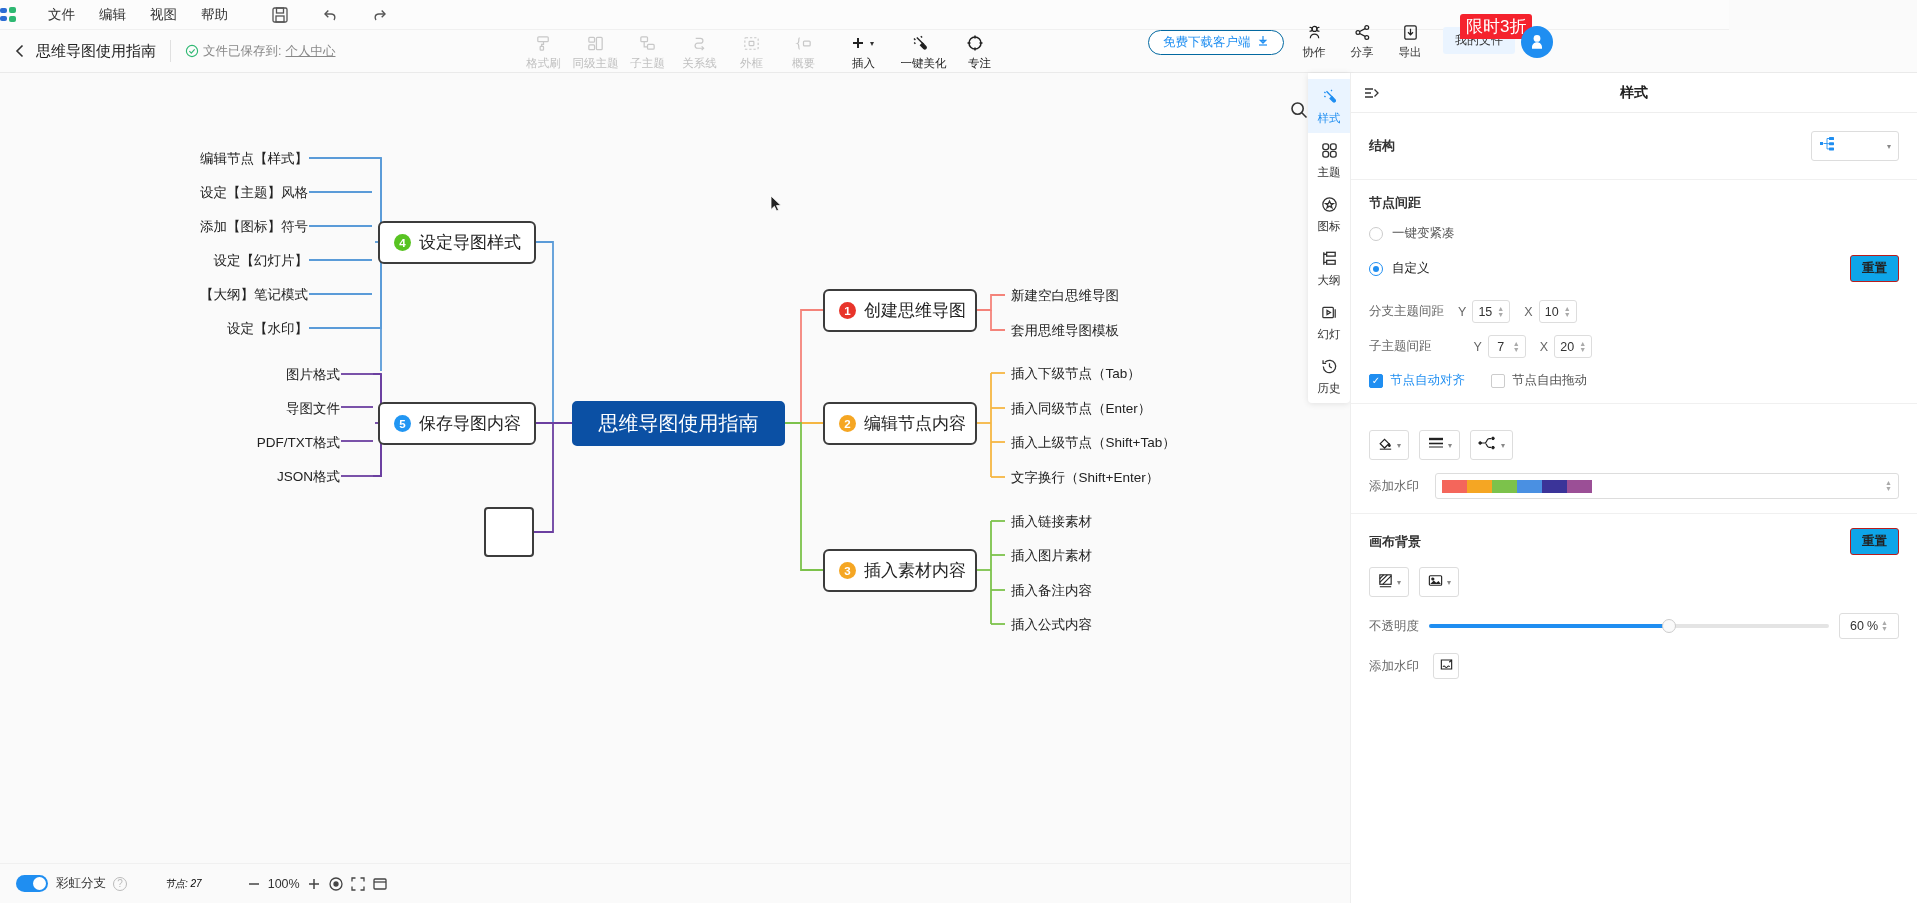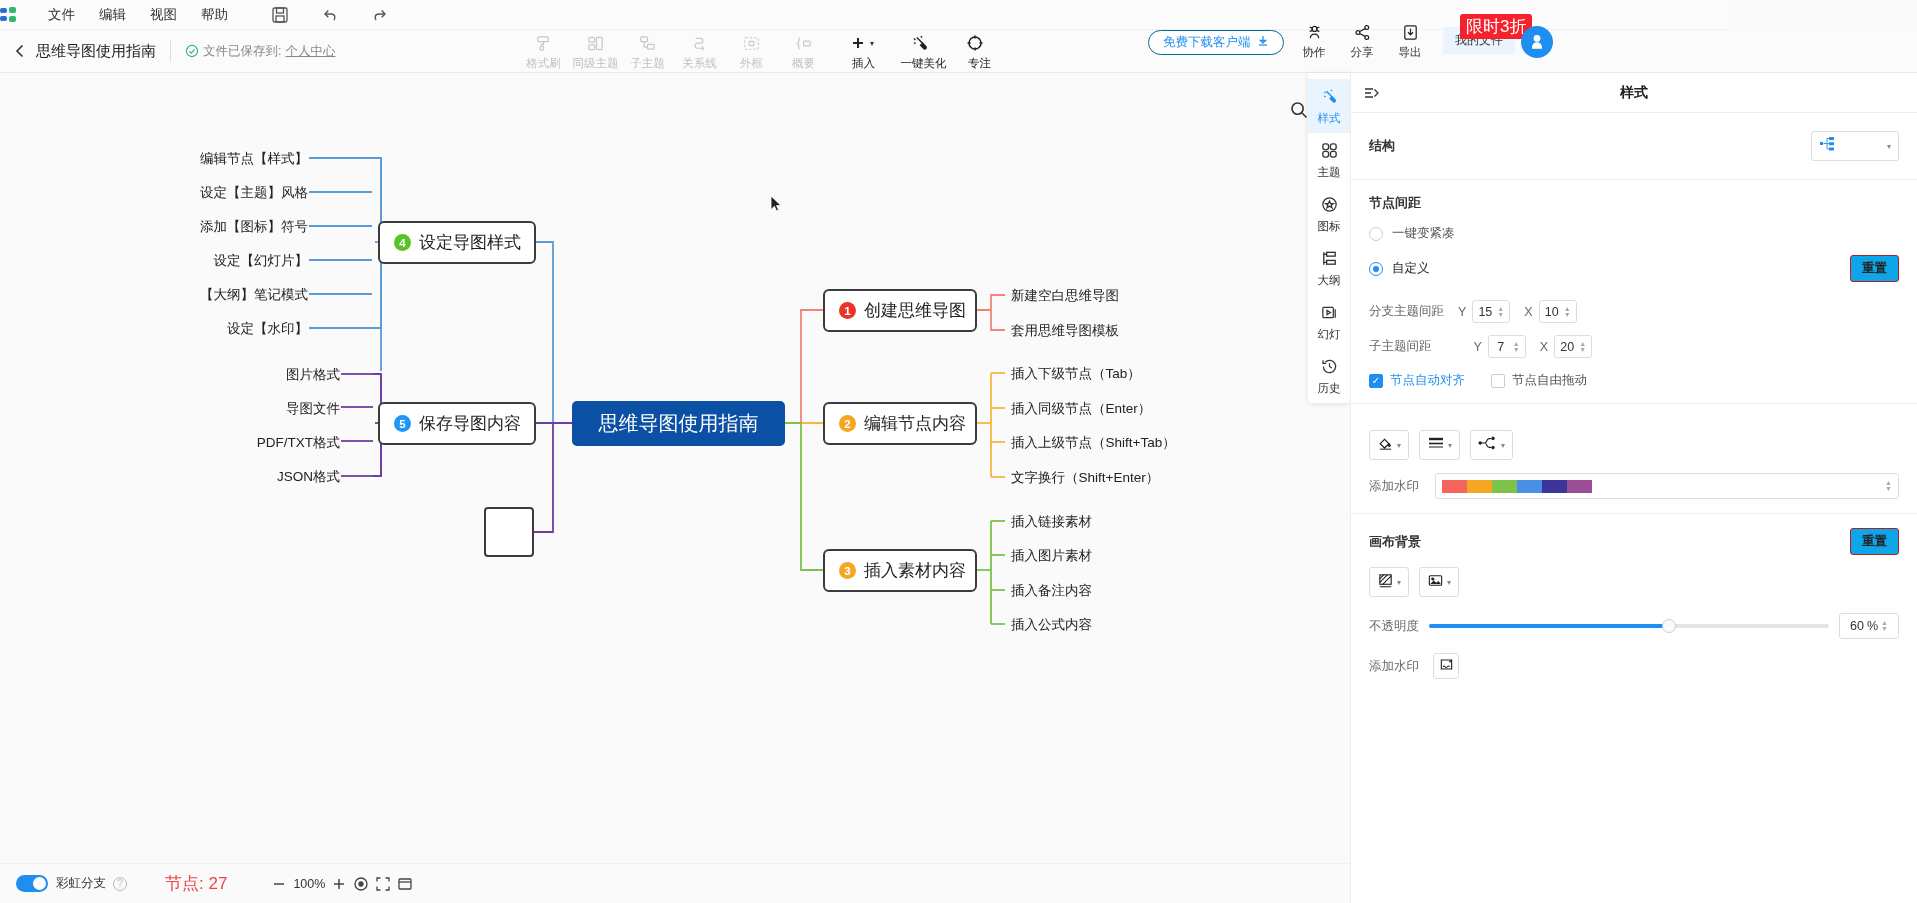--- a/index.html
+++ b/index.html
@@ -130,21 +130,21 @@
   .toggle::after {
     content:''; position:absolute; right:2px; top:2px; width:13px; height:13px;
     background:#fff; border-radius:50%;
   }
   .sb-label { font-size: 12.5px; color: #333; margin-left: 8px; }
   .help-circle {
     width: 14px; height: 14px; border-radius: 50%; border: 1px solid #bbb;
     color: #bbb; font-size: 10px; display:flex; align-items:center; justify-content:center;
     margin-left: 7px; cursor: pointer;
   }
-  .nodecount { font-size: 17px; color: #ef4444; margin-left: 38px; }
+  .nodecount { font-size: 10px; color: #000000; margin-left: 38px; font-style: italic; }
   .zoomgrp { display: flex; align-items: center; gap: 6px; margin-left: 44px; }
   .zoomgrp span.z { font-size: 12.5px; color: #333; }
   .zic { width: 16px; height: 16px; color: #444; cursor: pointer; display:flex; }
 
   
   .rail {
     position: absolute; top: 73px; left: 1308px; width: 42px; height: 330px;
     background: #fff; box-shadow: 0 1px 6px rgba(0,0,0,.1);
     display: flex; flex-direction: column; align-items: center; padding-top: 6px;
     border-radius: 0 0 4px 4px;

